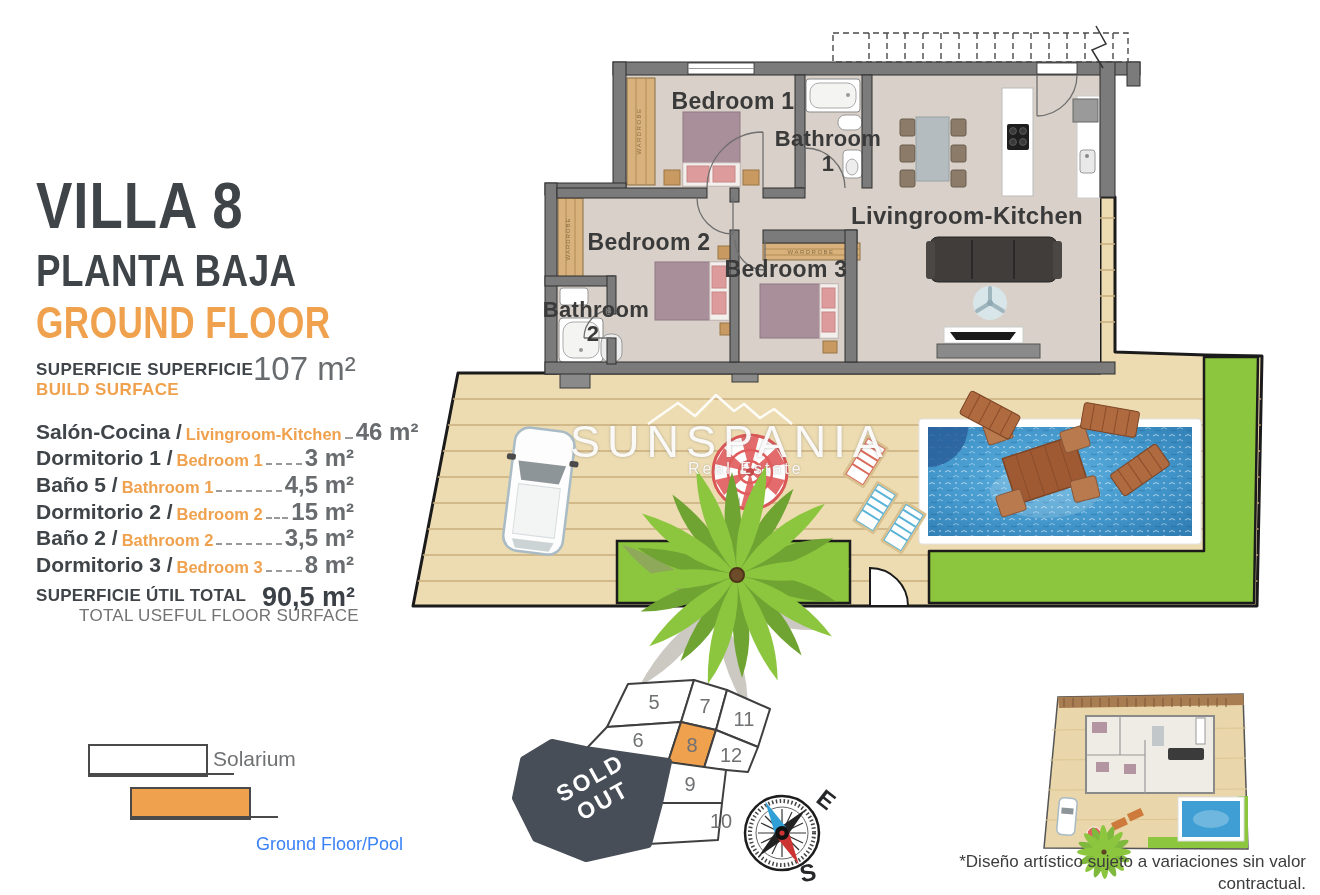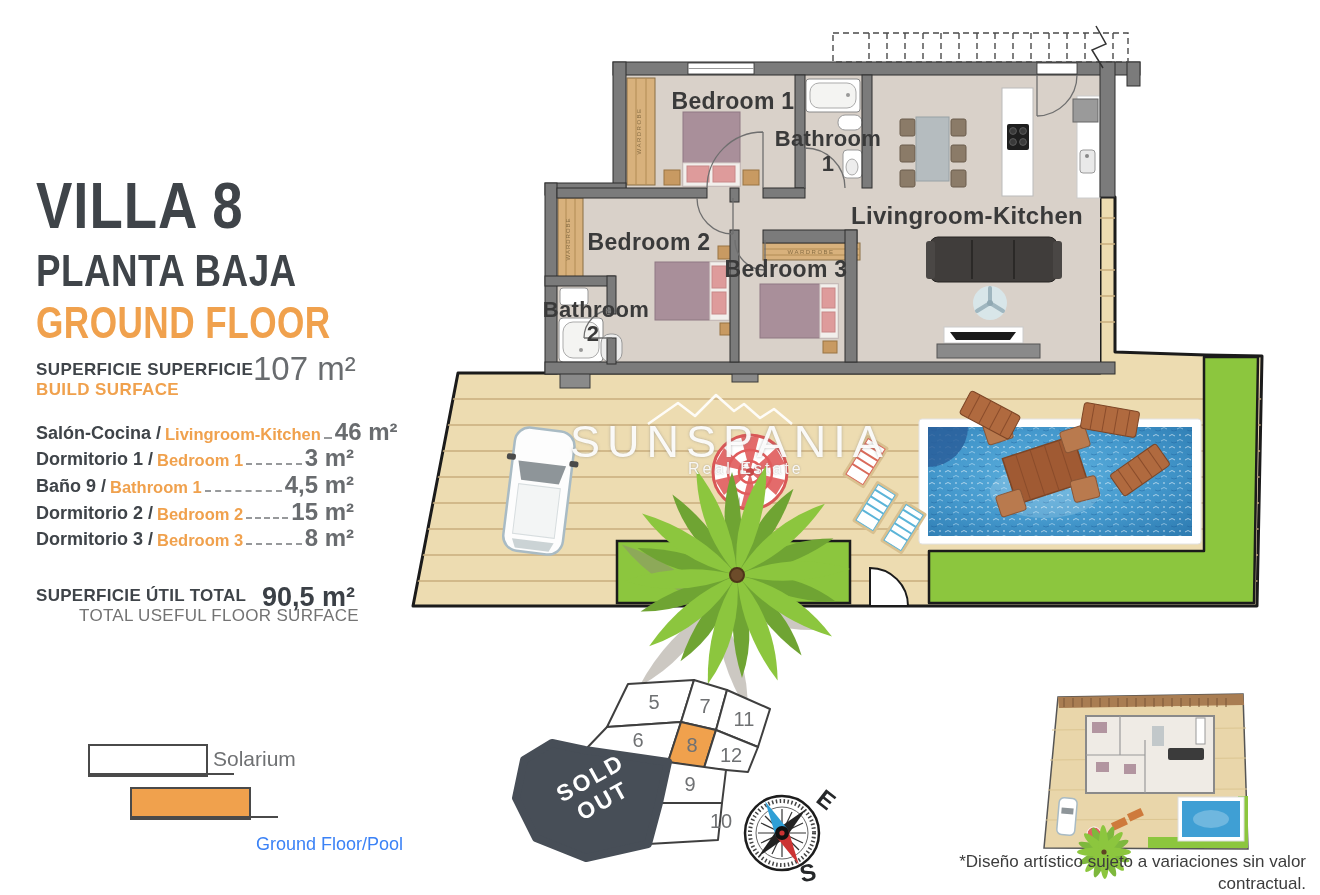--- a/index.html
+++ b/index.html
@@ -11,21 +11,21 @@
            transform:scale(.94,1.12);transform-origin:left top;white-space:nowrap;}
   .h-planta{left:36px;top:246px;font-size:40px;font-weight:800;color:#3F4449;letter-spacing:.5px;
             transform:scale(.92,1.1);transform-origin:left top;white-space:nowrap;}
   .h-ground{left:36px;top:298px;font-size:40px;font-weight:800;color:#F0A14D;letter-spacing:.5px;
             transform:scale(.88,1.1);transform-origin:left top;white-space:nowrap;}
   .sup-label{left:36px;top:360px;font-size:17px;font-weight:700;color:#3F4449;letter-spacing:.4px;}
   .sup-label-en{left:36px;top:380px;font-size:17px;font-weight:700;color:#F0A14D;letter-spacing:.4px;}
   .sup-value{left:253px;top:350px;font-size:33px;color:#696C6F;}
   .rooms{left:36px;top:417px;width:318px;}
   .room-row{display:flex;align-items:flex-end;height:26.7px;}
-  .room-es{font-size:18px;font-weight:700;color:#3F4449;white-space:pre;}
+  .room-es{font-size:21px;font-weight:700;color:#3F4449;white-space:pre;}
   .room-en{font-size:16.5px;font-weight:700;color:#F0A14D;margin-left:4px;white-space:nowrap;}
   .leader{flex:1;border-bottom:2px dashed #97999B;margin:0 3px 5px 3px;min-width:8px;}
   .room-val{font-size:24px;color:#696C6F;line-height:1;white-space:nowrap;font-weight:bold;}
   .total-es{left:36px;top:586px;font-size:17px;font-weight:700;color:#3F4449;letter-spacing:.3px;}
   .total-en{left:36px;top:606px;font-size:17px;font-weight:400;color:#737373;letter-spacing:.3px;margin-left:43px;}
   .total-val{left:262px;top:582px;font-size:27px;font-weight:700;color:#3B4046;}
   
   .legend-box-solarium{left:88px;top:744px;width:116px;height:29px;background:#fff;border:2px solid #4a4a4a;}
   .legend-line-1{left:88px;top:773px;width:146px;height:2px;background:#4a4a4a;}
   .legend-label-1{left:213px;top:747px;font-size:21px;color:#6F7173;}
@@ -504,32 +504,38 @@
       <span class="leader"></span>
       <span class="room-val">46 m²</span>
     </div>
     <div class="room-row">
       <span class="room-es">Dormitorio 1 /</span>
       <span class="room-en">Bedroom 1</span>
       <span class="leader"></span>
       <span class="room-val">3 m²</span>
     </div>
     <div class="room-row">
-      <span class="room-es">Baño 9 /</span>
+      <span class="room-es">Baño 5 /</span>
       <span class="room-en">Bathroom 1</span>
       <span class="leader"></span>
       <span class="room-val">4,5 m²</span>
     </div>
     <div class="room-row">
       <span class="room-es">Dormitorio 2 /</span>
       <span class="room-en">Bedroom 2</span>
       <span class="leader"></span>
       <span class="room-val">15 m²</span>
     </div>
     <div class="room-row">
+      <span class="room-es">Baño 2 /</span>
+      <span class="room-en">Bathroom 2</span>
+      <span class="leader"></span>
+      <span class="room-val">3,5 m²</span>
+    </div>
+    <div class="room-row">
       <span class="room-es">Dormitorio 3 /</span>
       <span class="room-en">Bedroom 3</span>
       <span class="leader"></span>
       <span class="room-val">8 m²</span>
     </div>
   </div>
 
   <div class="abs total-es">SUPERFICIE ÚTIL TOTAL</div>
   <div class="abs total-en">TOTAL USEFUL FLOOR SURFACE</div>
   <div class="abs total-val">90,5 m²</div>

